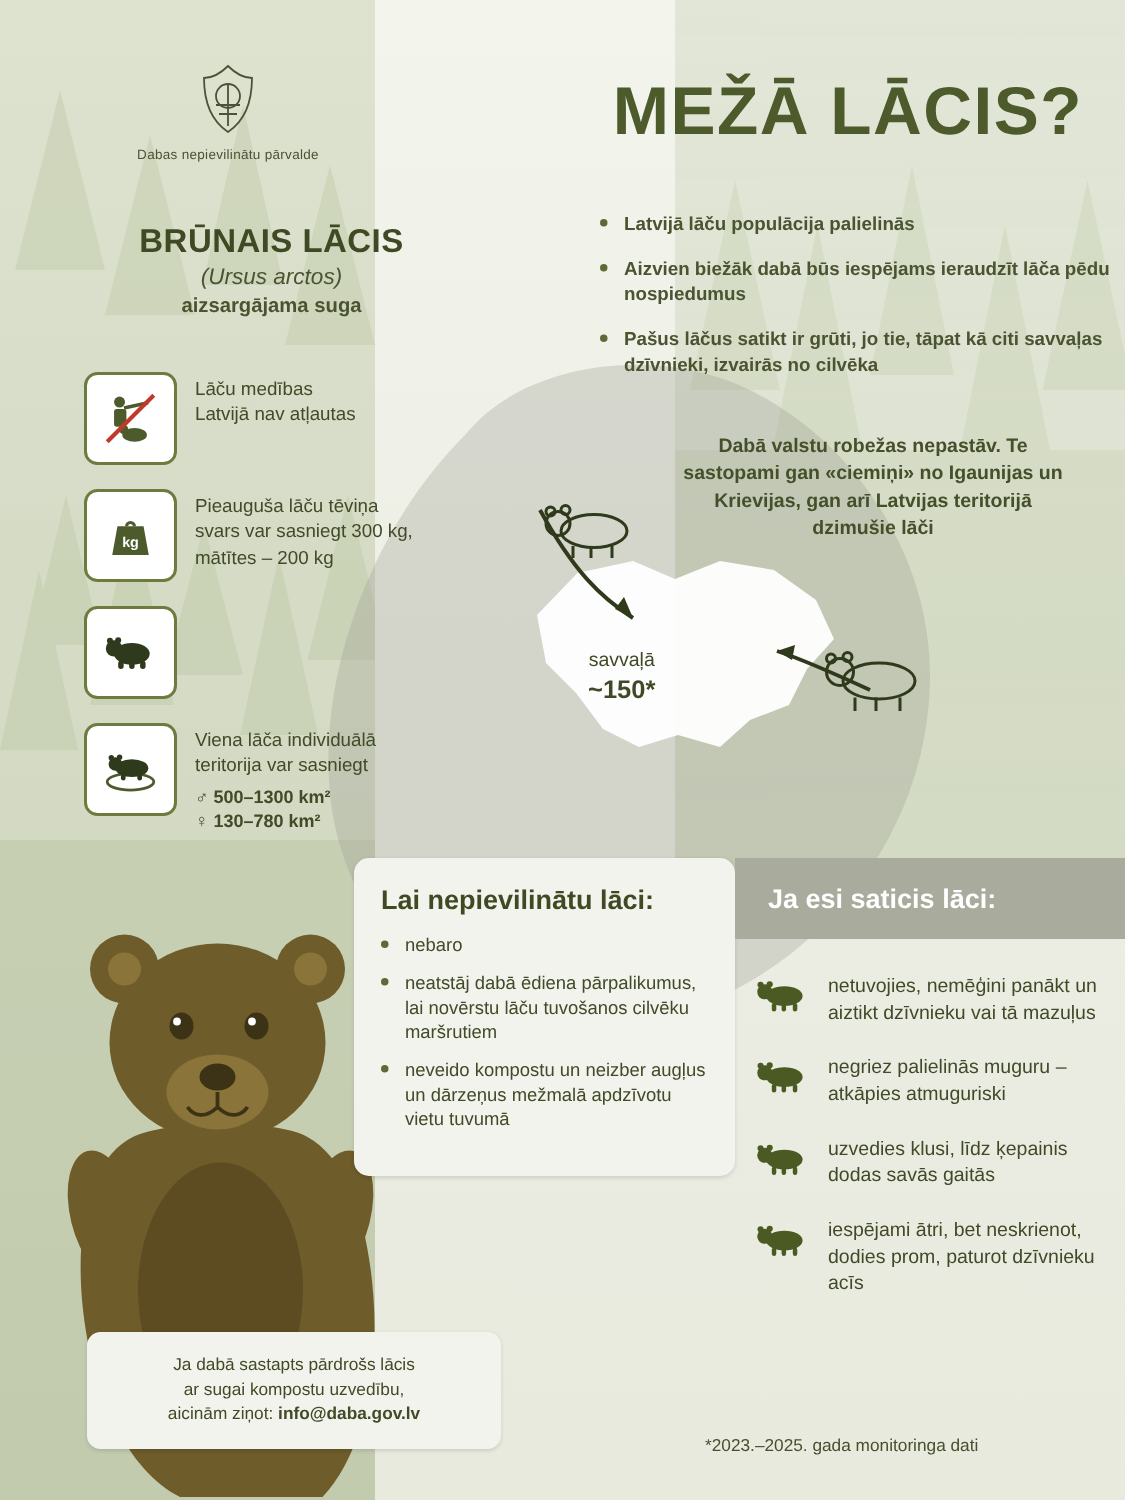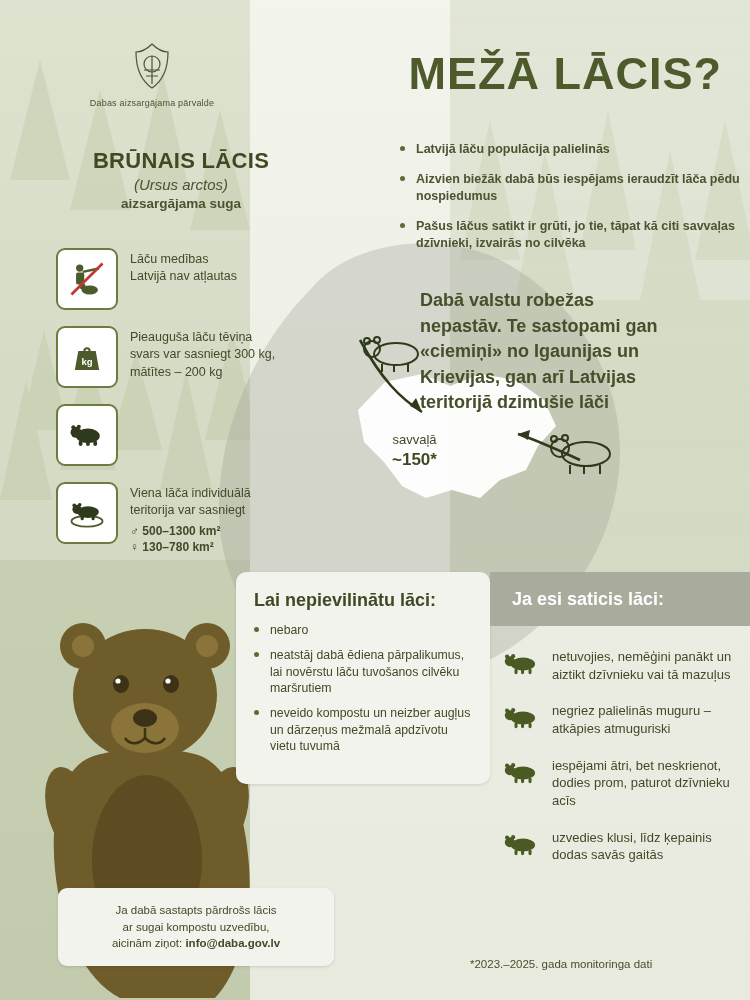--- a/index.html
+++ b/index.html
@@ -66,22 +66,22 @@
   }
   .fact-text{font-size:12.5px;line-height:1.38;color:#414b28;padding-top:3px;}
   .sym{font-size:12px;}
   
   .map-wrap{position:absolute;left:330px;top:330px;width:260px;height:220px;}
   .map-label{
     position:absolute;left:392px;top:412px;text-align:center;font-size:13px;color:#3f4a24;line-height:1.3;margin-top:20px;
   }
   .map-label .num{font-size:17px;font-weight:bold;}
   .border-text{
-    position:absolute;right:70px;top:288px;width:260px;text-align:left;
-    font-size:18px;line-height:1.42;color:#44502a;font-weight:bold;
+    position:absolute;right:38px;top:288px;width:260px;text-align:center;
+    font-size:13px;line-height:1.42;color:#44502a;font-weight:bold;
   }
   
   .panel-lure{
     position:absolute;left:236px;top:572px;width:218px;background:#f2f3ec;border-radius:10px;padding:18px 18px 20px 18px;
     box-shadow:0 1px 3px rgba(0,0,0,.12);
   }
   .panel-lure h3{margin:0 0 10px 0;font-size:18px;color:#3f4a24;line-height:1.2;}
   .panel-lure li{list-style:none;position:relative;padding-left:16px;margin-bottom:9px;font-size:12.3px;line-height:1.34;color:#414b28;}
   .panel-lure li:before{content:"";position:absolute;left:0;top:5px;width:5px;height:5px;border-radius:50%;background:#5c6a36;}
   .panel-met-head{
@@ -142,21 +142,21 @@
   </svg>
 
   <div class="logo-wrap">
     <svg class="logo-emblem" viewBox="0 0 52 52">
       <g fill="none" stroke="#4b5336" stroke-width="1.2">
         <path d="M26,4 C20,10 14,12 10,12 C10,26 14,40 26,48 C38,40 42,26 42,12 C38,12 32,10 26,4 Z"></path>
         <circle cx="26" cy="24" r="8"></circle>
         <path d="M18,30 L34,30 M20,36 L32,36 M26,16 L26,44"></path>
       </g>
     </svg>
-    <div class="logo-caption">Dabas aizsargājama pārvalde</div>
+    <div class="logo-caption">Dabas nepievilinātu pārvalde</div>
   </div>
 
   <div class="headline">MEŽĀ  LĀCIS?</div>
 
   <ul class="head-bullets">
     <li>Latvijā lāču populācija palielinās</li>
     <li>Aizvien biežāk dabā būs iespējams ieraudzīt lāča pēdu nospiedumus</li>
     <li>Pašus lāčus satikt ir grūti, jo tie, tāpat kā citi savvaļas dzīvnieki, izvairās no cilvēka</li>
   </ul>
 
@@ -362,38 +362,38 @@
             <ellipse cx="24" cy="15" rx="13" ry="7"></ellipse>
             <circle cx="10" cy="12" r="5.4"></circle>
             <circle cx="7" cy="7" r="2.2"></circle>
             <circle cx="13.5" cy="6.6" r="2.2"></circle>
             <rect x="15" y="20" width="3.2" height="6" rx="1.6"></rect>
             <rect x="22" y="20" width="3.2" height="6" rx="1.6"></rect>
             <rect x="30" y="20" width="3.2" height="6" rx="1.6"></rect>
           </g>
         </svg>
       </div>
-      <div class="met-text">iespējami ātri, bet neskrienot, dodies prom, paturot dzīvnieku acīs</div>
+      <div class="met-text">uzvedies klusi, līdz ķepainis dodas savās gaitās</div>
     </div>
 
     <div class="met-item">
       <div class="met-icon">
         <svg viewBox="0 0 46 30" width="44" height="28">
           <g fill="#4a5a22">
             <ellipse cx="24" cy="15" rx="13" ry="7"></ellipse>
             <circle cx="10" cy="12" r="5.4"></circle>
             <circle cx="7" cy="7" r="2.2"></circle>
             <circle cx="13.5" cy="6.6" r="2.2"></circle>
             <rect x="15" y="20" width="3.2" height="6" rx="1.6"></rect>
             <rect x="22" y="20" width="3.2" height="6" rx="1.6"></rect>
             <rect x="30" y="20" width="3.2" height="6" rx="1.6"></rect>
           </g>
         </svg>
       </div>
-      <div class="met-text">uzvedies klusi, līdz ķepainis dodas savās gaitās</div>
+      <div class="met-text">iespējami ātri, bet neskrienot, dodies prom, paturot dzīvnieku acīs</div>
     </div>
 
   </div>
 
   <div class="contact">
     <div>Ja dabā sastapts pārdrošs lācis</div>
     <div>ar sugai kompostu uzvedību,</div>
     <div>
       <span>aicinām ziņot:</span>
       <b>info@daba.gov.lv</b>

